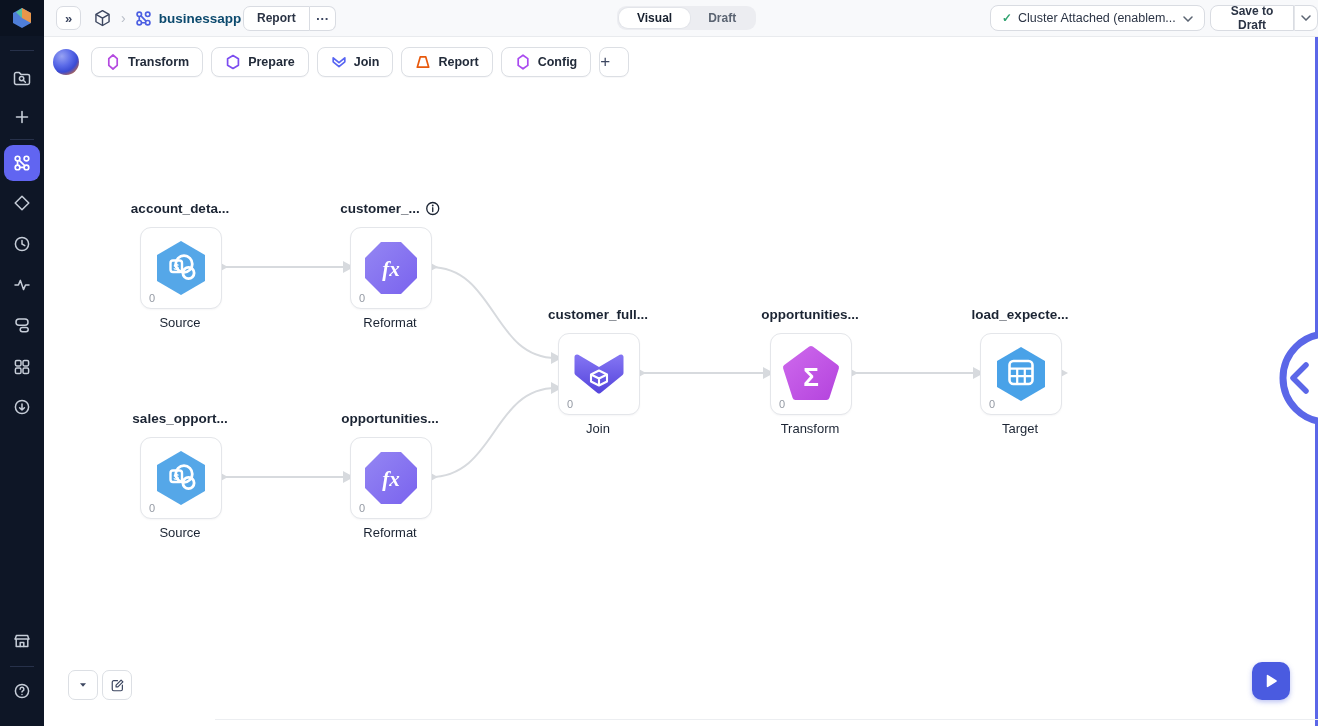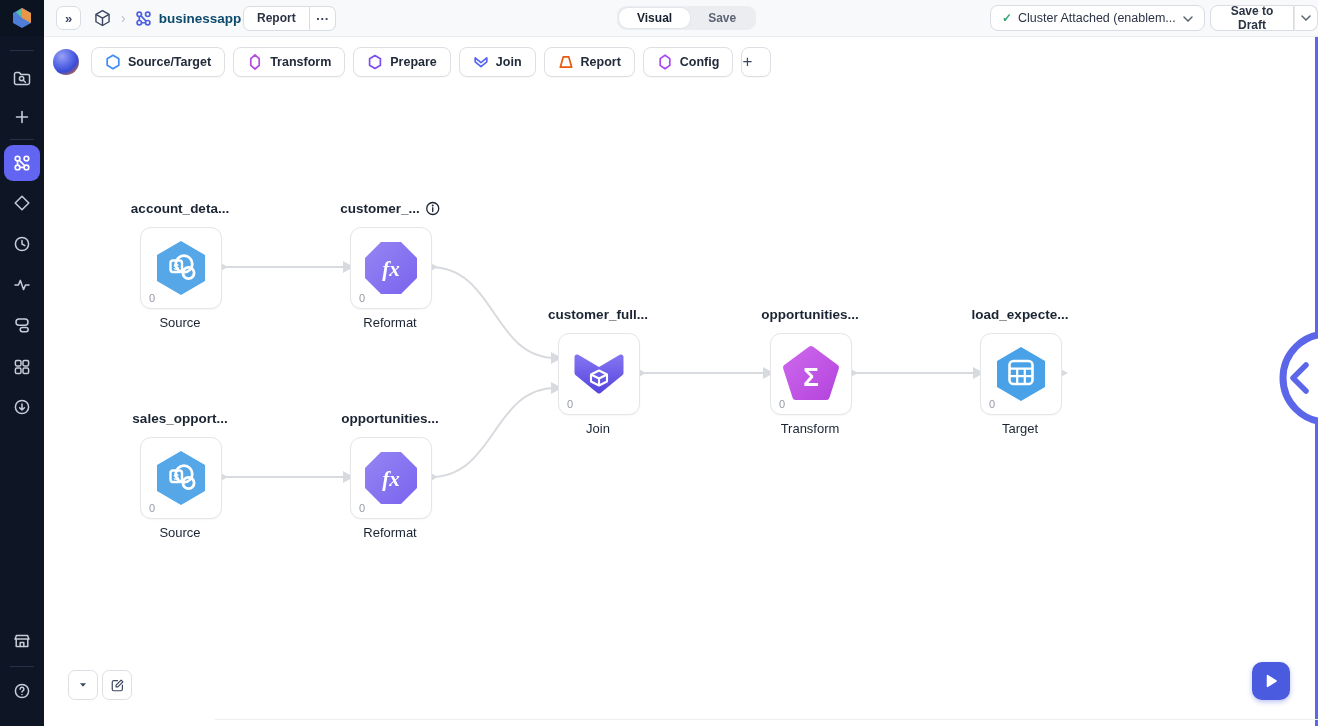--- a/index.html
+++ b/index.html
@@ -163,21 +163,21 @@
       <button class="btn" style="height:25px;padding:0 13px;border-radius:7px 0 0 7px">
         <span>Report</span>
       </button>
       <button class="btn" style="height:25px;width:26px;border-radius:0 7px 7px 0;border-left:none">
         <span class="glyph">⋯</span>
       </button>
     </div>
     <div class="tb-item" style="left:573px">
       <div class="seg-wrap">
         <div class="seg active">Visual</div>
-        <div class="seg">Save</div>
+        <div class="seg">Draft</div>
       </div>
     </div>
     <div class="tb-item" style="left:946px">
       <button class="btn" style="height:26px;padding:0 11px;font-weight:500;font-size:12.5px;border-radius:8px">
         <span class="check">✓</span>
         <span>Cluster Attached (enablem...</span>
         <span class="chev-dn">
           <svg width="10" height="6" viewBox="0 0 10 6" fill="none" stroke="#5b6472" stroke-width="1.5" stroke-linecap="round">
               <path d="M1 1 L5 5 L9 1"></path>
             </svg>
@@ -195,26 +195,20 @@
       </button>
     </div>
   </header>
 
   <main class="canvas">
 
     <div class="right-line"></div>
 
     <div class="palette">
       <div class="avatar"></div>
-      <button class="pal-btn">
-        <svg width="16" height="16" viewBox="0 0 16 16" fill="none" stroke="#3d8df5" stroke-width="1.7" stroke-linejoin="round">
-          <polygon points="8,1.3 13.8,4.7 13.8,11.3 8,14.7 2.2,11.3 2.2,4.7"></polygon>
-        </svg>
-        <span>Source/Target</span>
-      </button>
       <button class="pal-btn">
         <svg width="16" height="16" viewBox="0 0 16 16" fill="none" stroke="#b44ae0" stroke-width="1.7" stroke-linejoin="round">
           <polygon points="8,1 12.2,4.6 12.2,11.4 8,15 3.8,11.4 3.8,4.6"></polygon>
         </svg>
         <span>Transform</span>
       </button>
       <button class="pal-btn">
         <svg width="16" height="16" viewBox="0 0 16 16" fill="none" stroke="#7c4df0" stroke-width="1.7" stroke-linejoin="round" stroke-linecap="round">
           <path d="M8 1.6 L13.4 4.8 V11.2 L8 14.4 L2.6 11.2 V4.8 Z"></path>
         </svg>

